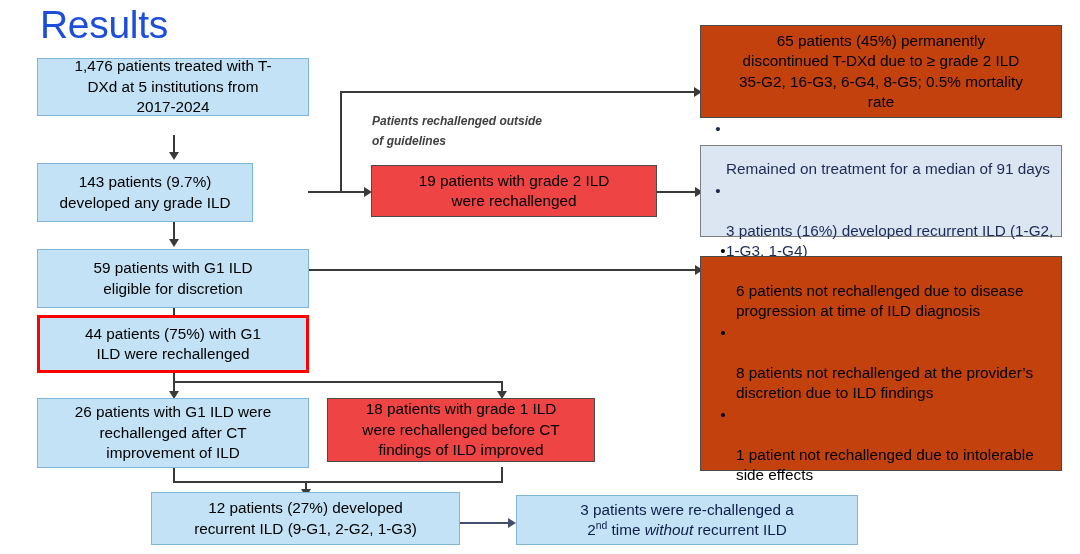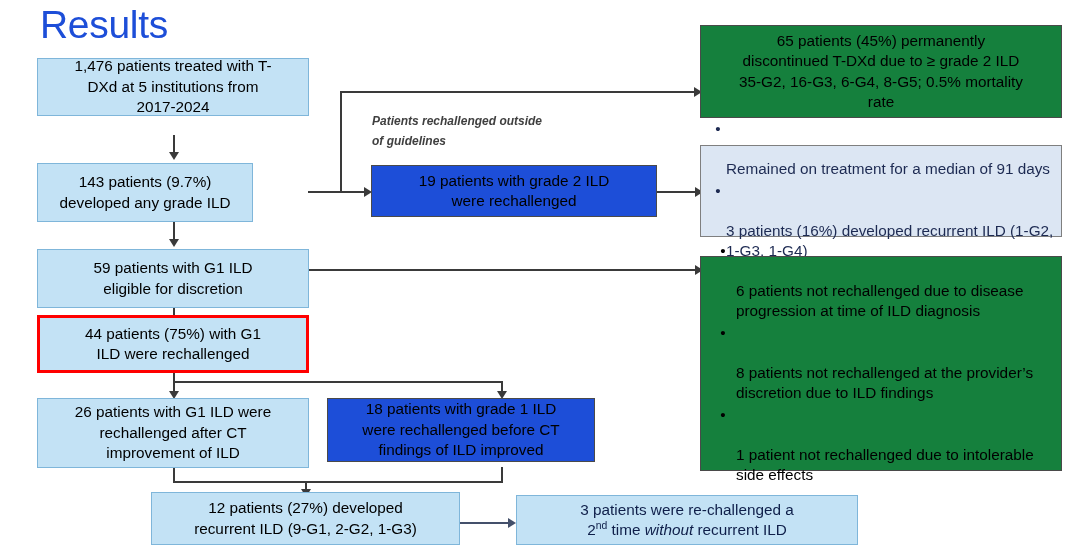--- a/index.html
+++ b/index.html
@@ -36,25 +36,25 @@
     padding:3px 7px;
   }
   .box .inner{width:100%;}
 
   .blue{
     background:#c3e2f5;
     border:1px solid #7fb6da;
   }
   .blue-dark-text{color:#0f1f4a;}
   .lavender{
-    background:#1d4ed8;
+    background:#ef4444;
     border:1px solid #4a4a4a;
   }
   .grey{
-    background:#15803d;
+    background:#c2410c;
     border:1px solid #4a4a4a;
   }
   .bluegrey{
     background:#dce6f3;
     border:1px solid #7f7f7f;
     color:#1d2a52;
   }
   .redborder{
     border:3px solid #ff0000;
     background:#c3e2f5;

